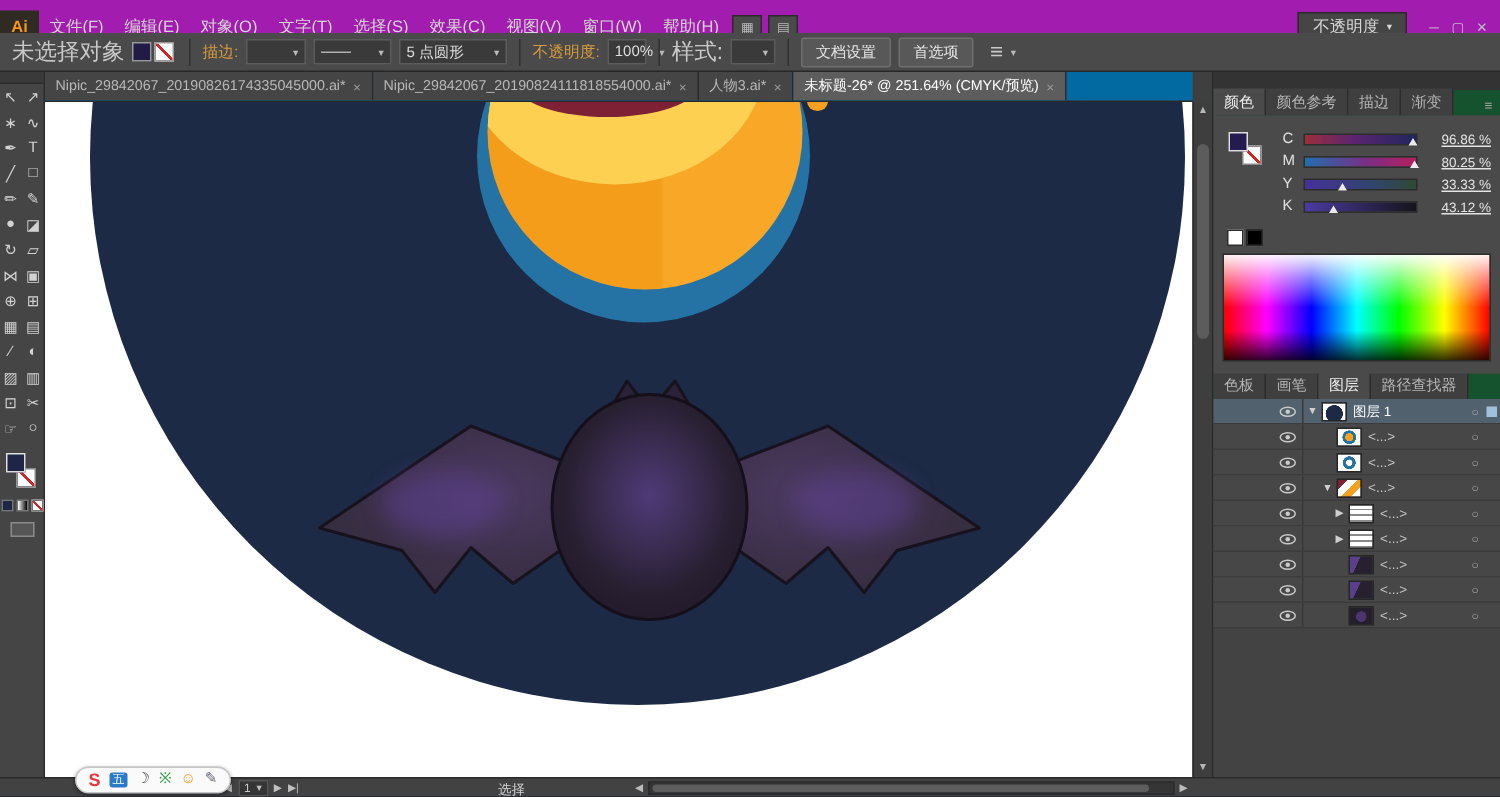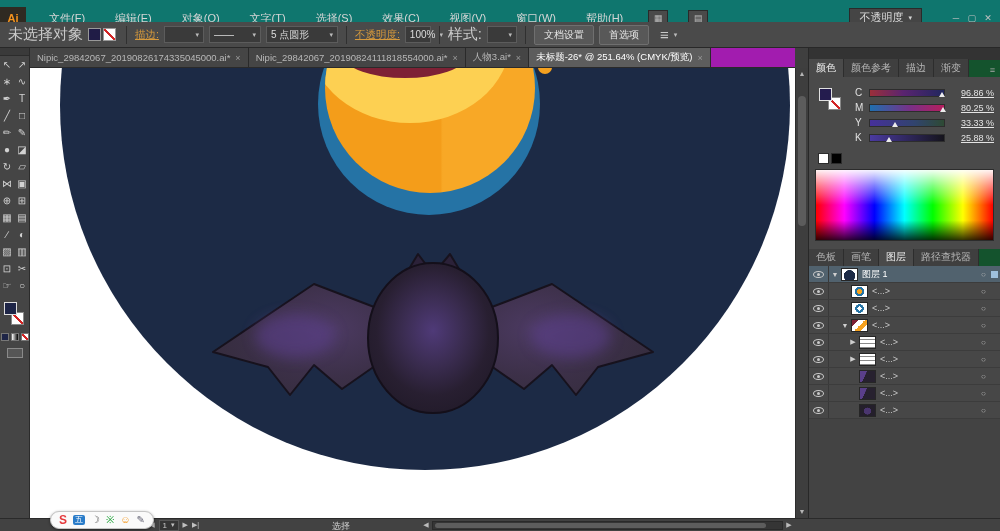--- a/index.html
+++ b/index.html
@@ -1,52 +1,52 @@
 <!DOCTYPE html>
 <html><head>
 <meta charset="utf-8">
 <style>
   * { box-sizing: border-box; margin: 0; padding: 0; }
   body { margin: 0; background: #222; }
   .app { position: relative; width: 1000px; height: 531px; overflow: hidden;
          background: #3f3f3f; font-family: "Liberation Sans", sans-serif; color: #ddd; }
 
   
-  .menubar { position: absolute; top: 0; left: 0; right: 0; height: 36px; background: #0f766e;
-             border-bottom: 1px solid #2b2b2b; display: flex; align-items: center; gap: 16px; }
+  .menubar { position: absolute; top: 0; left: 0; right: 0; height: 36px; background: #a21caf;
+             border-bottom: 1px solid #2b2b2b; display: flex; align-items: center; }
   .logo { width: 26px; height: 22px; background: #2f2a22; color: #f7941e; font-weight: bold;
           font-size: 11px; display: flex; align-items: center; justify-content: center; }
   .menu-item { padding: 0 7px; font-size: 11px; color: #d6d6d6; line-height: 22px; }
   .mb-spacer { flex: 1; }
   .mb-icon { width: 20px; height: 15px; background: #4a4a4a; border: 1px solid #2a2a2a; color: #bbb;
              font-size: 9px; display: flex; align-items: center; justify-content: center; margin: 0 2px; }
   .workspace-btn { display: flex; align-items: center; gap: 5px; border: 1px solid #2a2a2a; background: #454545;
                    padding: 1px 9px; font-size: 11px; color: #d6d6d6; margin: 0 10px; }
   .win-controls { display: flex; margin-right: 4px; }
   .win-controls span { width: 16px; text-align: center; font-size: 9px; color: #c0c0c0; }
 
   
   .controlbar { position: absolute; top: 22px; left: 0; right: 0; height: 26px; background: #4a4a4a;
                 border-bottom: 1px solid #282828; display: flex; align-items: center; gap: 5px;
                 padding-left: 8px; font-size: 11px; }
   .cb-label { color: #c9c9c9; font-size: 15px; }
-  .cb-link { color: #d79a3c; text-decoration: underline; font-size: 10.5px; }
+  .cb-link { color: #d79a3c; font-size: 10.5px; }
   .cb-sw { position: relative; width: 30px; height: 18px; }
   .cb-sw .f { position: absolute; left: 0; top: 2px; width: 13px; height: 13px; background: #201c46; border: 1px solid #999; }
   .cb-sw .s { position: absolute; left: 15px; top: 2px; width: 13px; height: 13px; background: #fff; border: 1px solid #999;
               background-image: linear-gradient(45deg, transparent 44%, #d22525 44%, #d22525 56%, transparent 56%); }
   .cb-select { height: 17px; background: #3a3a3a; border: 1px solid #5c5c5c; display: flex; align-items: center;
                gap: 4px; padding: 0 4px; font-size: 10px; color: #ddd; }
   .cb-select .caret { font-size: 7px; color: #bbb; }
   .cb-btn { background: #585858; border: 1px solid #6f6f6f; border-radius: 2px; padding: 2px 9px;
             font-size: 10px; color: #e6e6e6; }
   .cb-sep { width: 1px; height: 18px; background: #303030; margin: 0 3px; }
 
   
-  .tabbar { position: absolute; top: 48px; left: 30px; width: 765px; height: 20px; background: #a21caf;
+  .tabbar { position: absolute; top: 48px; left: 30px; width: 765px; height: 20px; background: #0369a1;
             border-bottom: 1px solid #2a2a2a; display: flex; align-items: flex-end; overflow: hidden; }
   .tab { height: 19px; display: flex; align-items: center; gap: 5px; padding: 0 7px; background: #454545;
          border-right: 1px solid #2a2a2a; font-size: 9.5px; color: #b8b8b8; white-space: nowrap; }
   .tab.active { background: #5d5d5d; color: #fff; }
   .tab .close { color: #999; font-size: 9px; }
 
   
   .toolbar { position: absolute; top: 48px; left: 0; bottom: 13px; width: 30px; background: #454545;
              border-right: 1px solid #2b2b2b; }
   .tool-grip { height: 8px; background: #3a3a3a; border-bottom: 1px solid #2c2c2c; }
@@ -109,21 +109,21 @@
   .bw { width: 11px; height: 11px; border: 1px solid #2c2c2c; }
   .bw.w { background: #fff; } .bw.b { background: #000; }
   .spectrum { position: absolute; left: 6px; right: 6px; top: 92px; height: 72px; border: 1px solid #2c2c2c;
     background:
       linear-gradient(to bottom, rgba(255,255,255,0.95), rgba(255,255,255,0.5) 22%, rgba(255,255,255,0) 50%),
       linear-gradient(to bottom, rgba(0,0,0,0) 72%, rgba(0,0,0,0.8) 100%),
       linear-gradient(to right, #f00, #f0f 16%, #00f 33%, #0ff 50%, #0f0 66%, #ff0 83%, #f00 100%); }
 
   .layers { flex: 1; background: #434343; display: flex; flex-direction: column; }
   .lrow { height: 17px; display: flex; align-items: center; border-bottom: 1px solid #3c3c3c; background: #474747;
-          font-size: 9px; color: #c8c8c8; flex: none; }
+          font-size: 9px; color: #c8c8c8; flex: none; padding-left: 40px; }
   .lrow.selected { background: #51626e; color: #fff; }
   .l-eye { width: 20px; align-self: stretch; border-right: 1px solid #393939; display: flex; align-items: center; justify-content: center; }
   .eye { width: 11px; height: 7px; border: 1px solid #c9c9c9; border-radius: 50%; position: relative; }
   .eye::after { content: ""; position: absolute; left: 3px; top: 1px; width: 3px; height: 3px; background: #c9c9c9; border-radius: 50%; }
   .l-exp { width: 12px; text-align: center; font-size: 7px; color: #cfcfcf; flex: none; }
   .l-thumb { width: 17px; height: 13px; border: 1px solid #262626; margin-right: 4px; background: #fff; flex: none; }
   .t-art   { background: radial-gradient(circle at 50% 62%, #1c2a45 0 55%, #fff 58%); }
   .t-circle{ background: radial-gradient(circle at 50% 50%, #f7a21c 0 28%, #2573a5 30% 48%, #fff 50%); }
   .t-ring  { background: radial-gradient(circle at 50% 50%, #fff 0 22%, #2573a5 24% 45%, #fff 47%); }
   .t-group { background: linear-gradient(135deg, #7e2135 25%, #fff 25% 50%, #f5a11f 50% 75%, #fff 75%); }
@@ -373,21 +373,21 @@
           <div class="sl-track y">
               <span class="sl-marker" style="left:33.33%"></span>
             </div>
           <span class="sl-val">33.33 %</span>
         </div>
         <div class="slider-row">
           <span class="sl-ch">K</span>
           <div class="sl-track k">
               <span class="sl-marker" style="left:25.88%"></span>
             </div>
-          <span class="sl-val">25.88 %</span>
+          <span class="sl-val">43.12 %</span>
         </div>
       </div>
       <div class="bw-swatches">
         <span class="bw w"></span>
         <span class="bw b"></span>
       </div>
       <div class="spectrum"></div>
     </div>
 
     <div class="ptabs">

